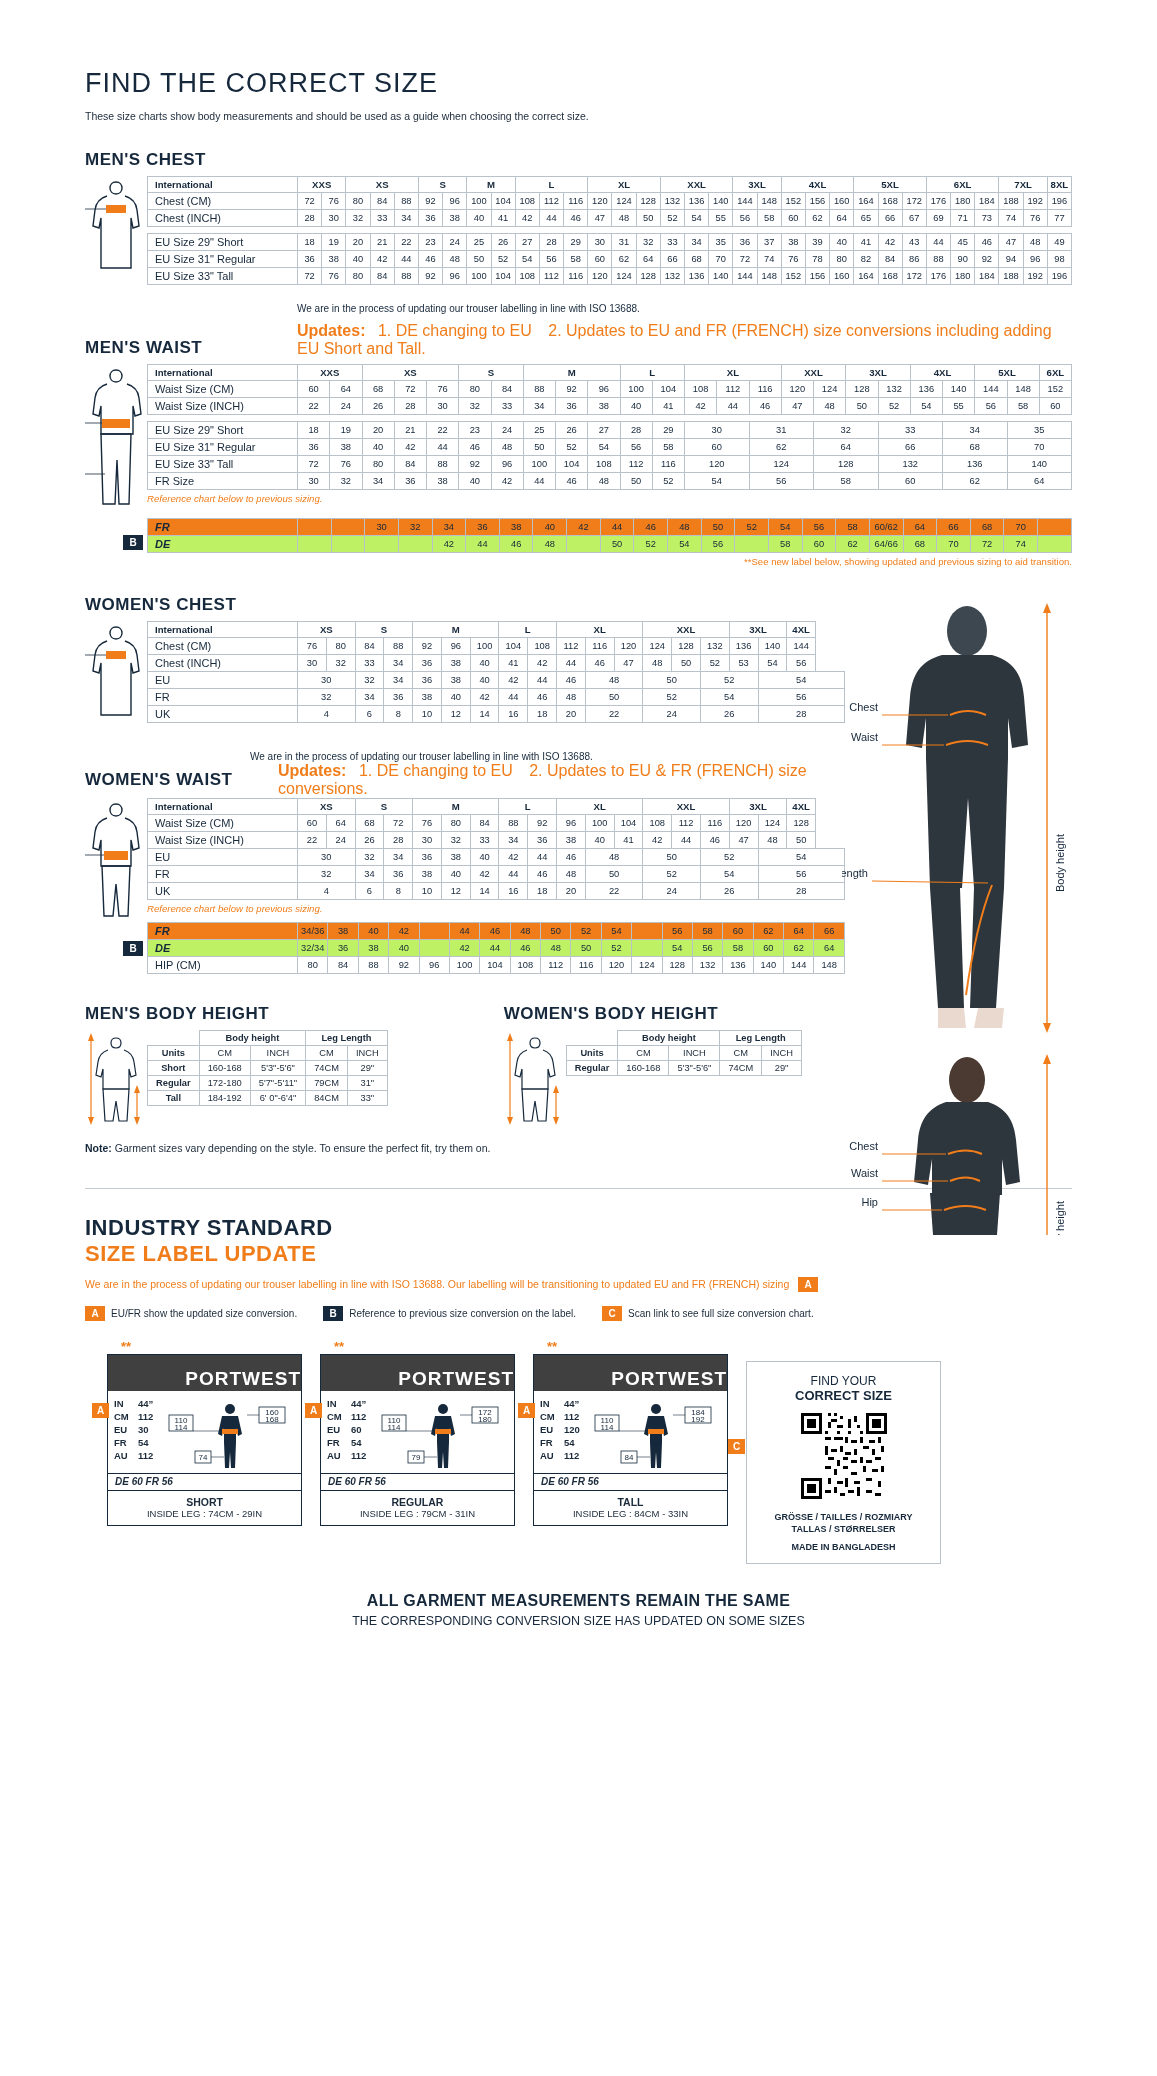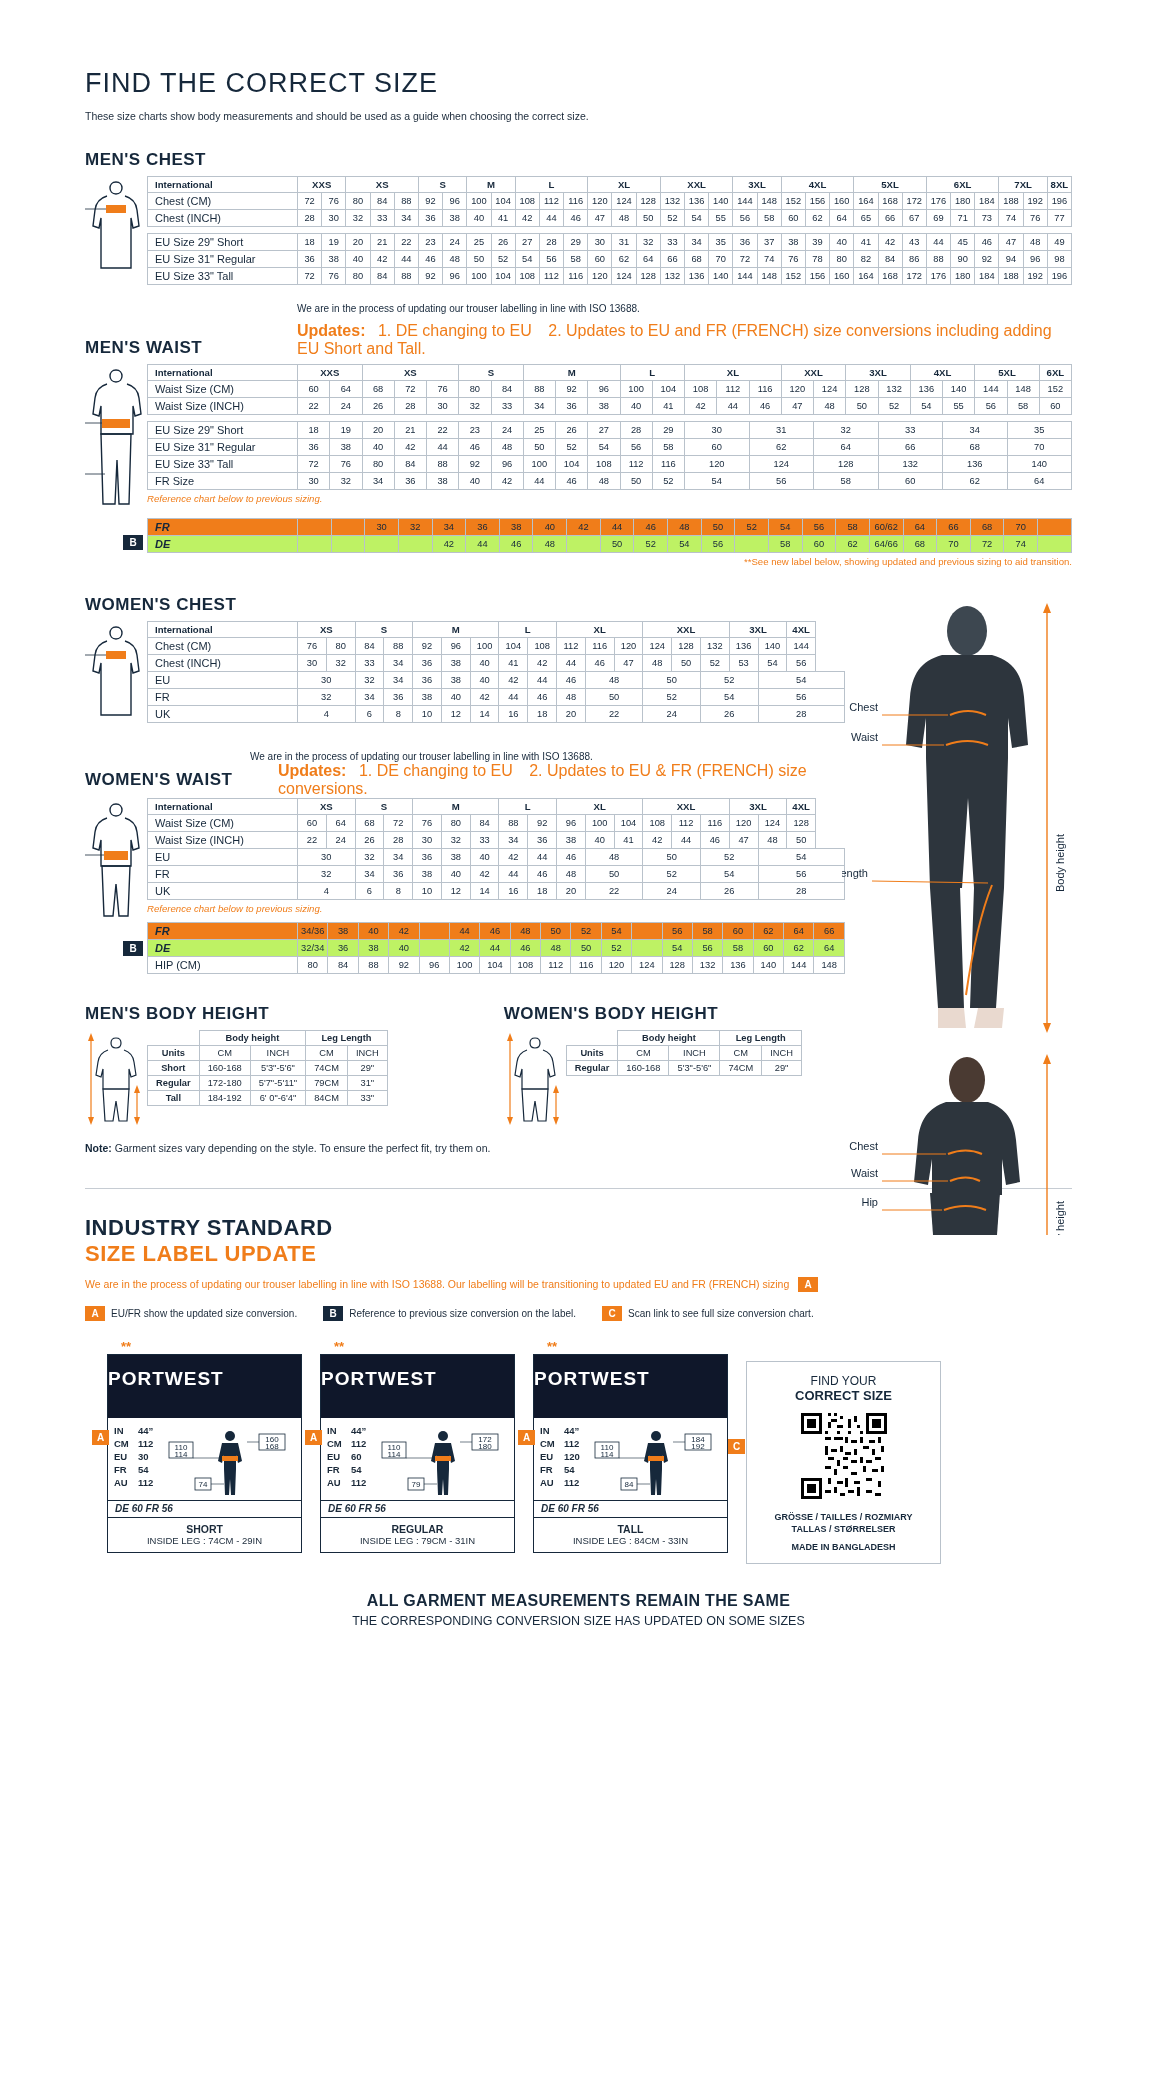--- a/index.html
+++ b/index.html
@@ -82,21 +82,21 @@
   h2.ind2 { font-size: 22px; font-weight: bold; color:#f07d1a; letter-spacing:.5px; margin:0 0 10px 0; }
   .ind-text { font-size: 10.5px; margin-bottom: 14px; }
   .legend { display:flex; gap: 26px; font-size: 10px; align-items:center; margin-bottom: 18px; }
   .legend .item { display:flex; gap:6px; align-items:center; }
 
   
   .labels { display:flex; gap: 18px; align-items:flex-start; }
   .label-card { width: 195px; position: relative; }
   .stars { color:#f07d1a; font-weight: bold; font-size: 13px; margin-left: 14px; }
   .label-box { border: 1px solid #16283b; background: #fff; }
-  .label-black { background:#0f172a; color:#fff; text-align:left; padding: 13px 0 28px; }
+  .label-black { background:#404040; color:#fff; text-align:right; padding: 13px 0 1px; }
   .brandtxt { font-family: "Liberation Sans", sans-serif; font-weight: bold; font-size: 19px; letter-spacing: 1px; }
   .label-body { display:flex; padding: 6px 4px 2px 6px; gap: 4px; }
   .sizecol { font-size: 9.5px; line-height: 13px; }
   .sizecol .k { display:inline-block; width: 24px; font-weight: bold; }
   .sizecol .v { font-weight: bold; }
   .manfig { flex:1; display:flex; justify-content:center; align-items:flex-start; padding-top:2px; }
   .de-row { font-size: 10px; font-style: italic; font-weight: bold; padding: 2px 0 3px 7px; border-top: 1px solid #16283b;}
   .label-foot { border-top: 1px solid #16283b; text-align:center; font-size: 9.5px; padding: 5px 0 6px; }
   .label-foot .big { font-weight: bold; font-size: 10.5px; display:block; }
   .side-badge { position:absolute; left:-16px; width: 17px; height: 15px; color:#fff; font-weight:bold; font-size:10px; text-align:center; line-height:15px; }

